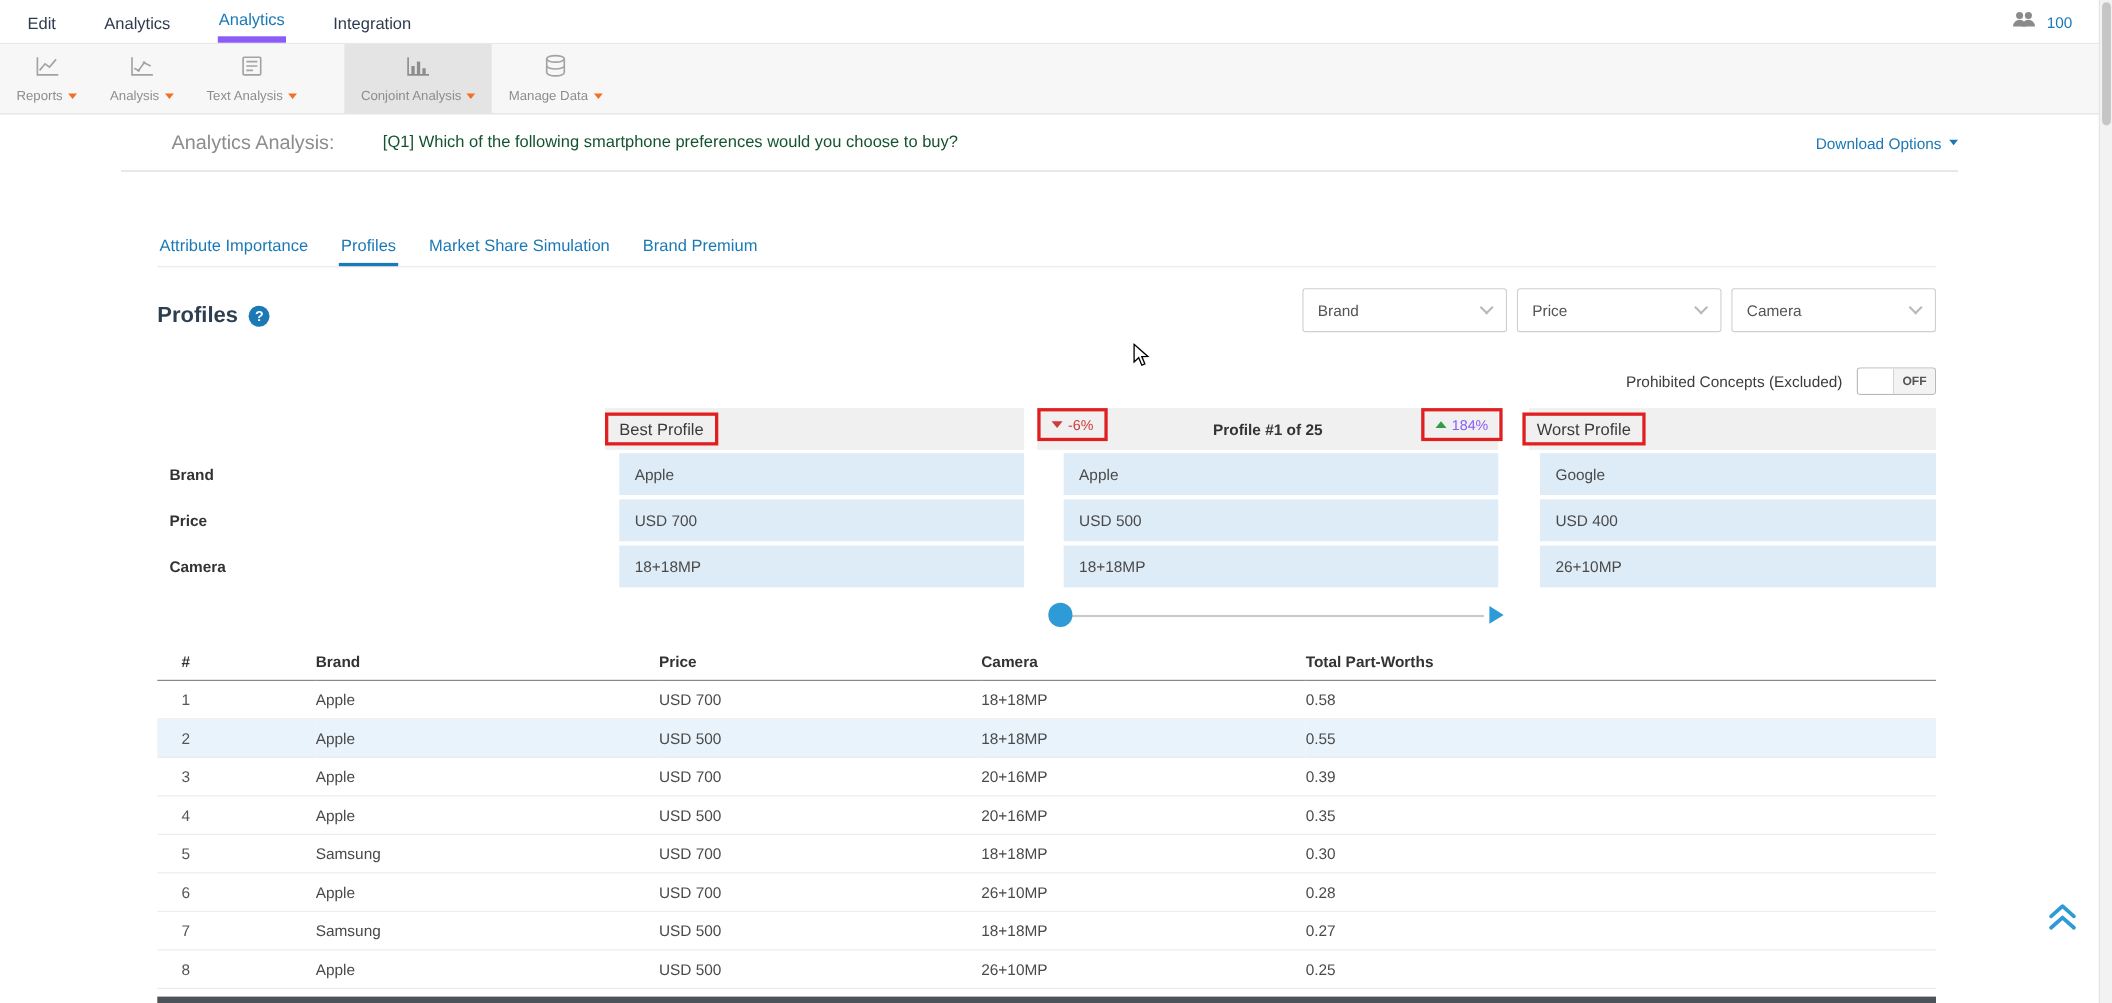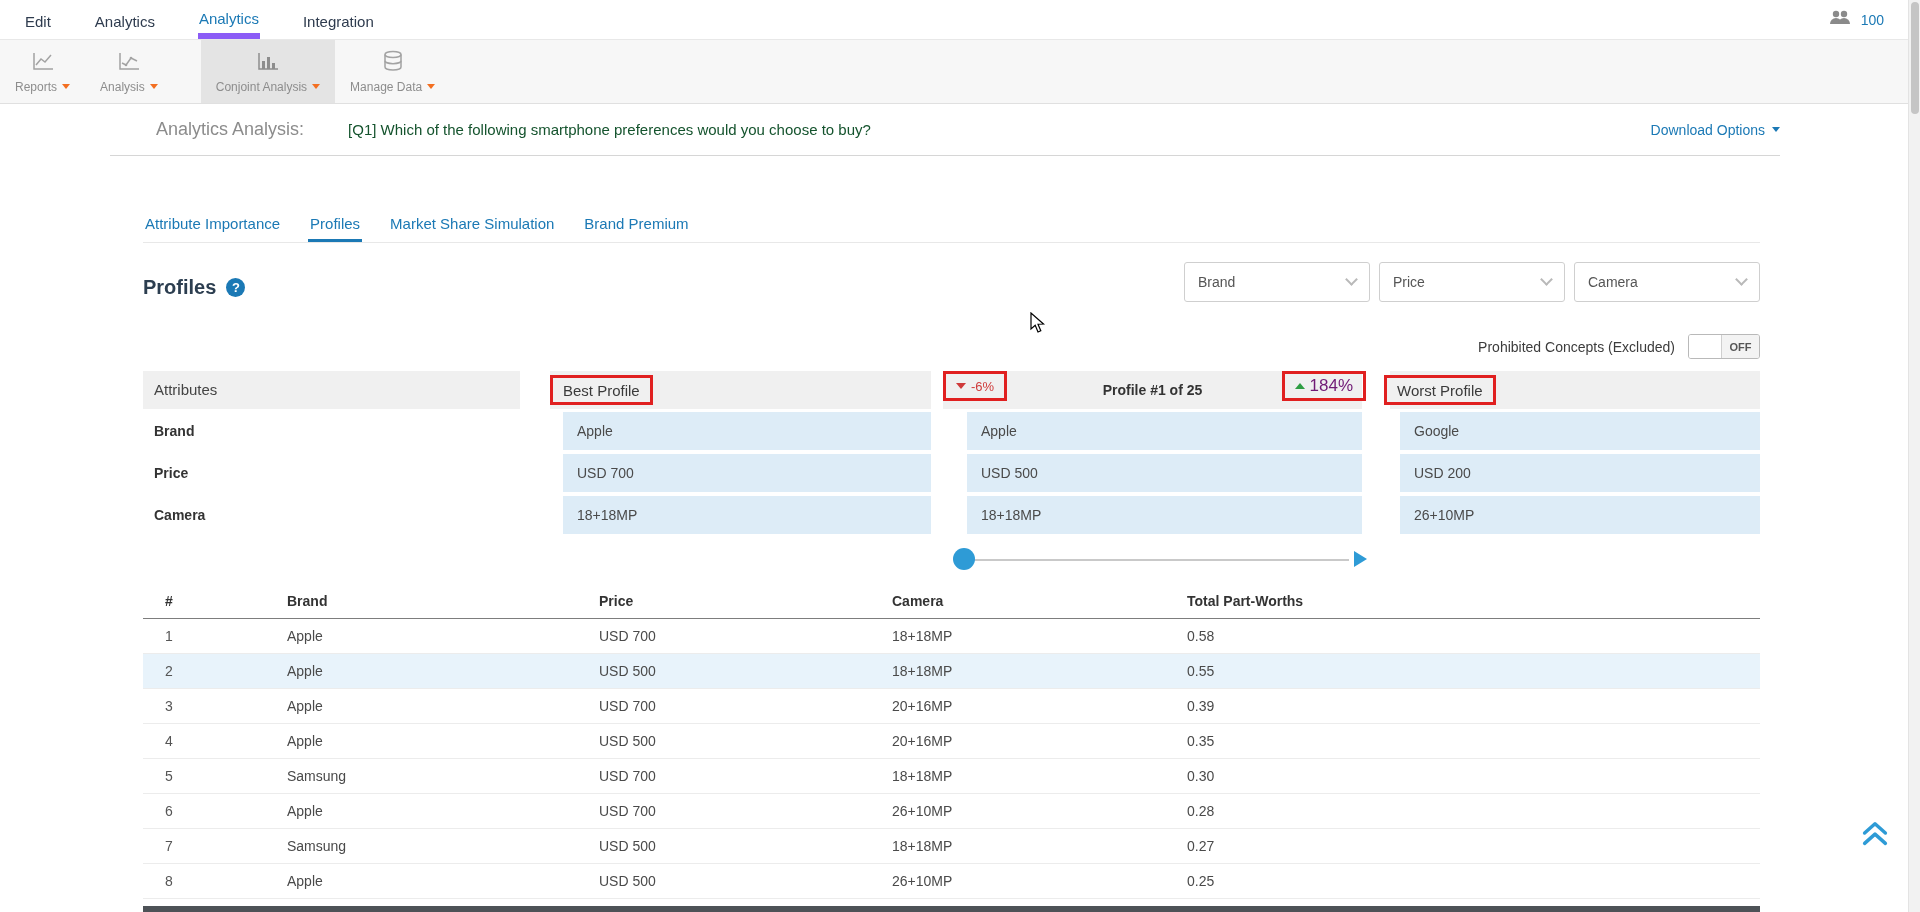--- a/index.html
+++ b/index.html
@@ -84,21 +84,21 @@
   .hdr-text { font-size:15px; color:#3a3a3a; }
   .mid-title { position:absolute; left:0; right:0; text-align:center;
     line-height:38px; font-size:14px; font-weight:bold; color:#333; }
   .delta-box-down { position:absolute; left:0; top:4; }
   .delta-box-up { position:absolute; right:-4px; top:4; }
   .tri-down { width:0; height:0; border-left:5px solid transparent;
     border-right:5px solid transparent; border-top:6px solid #cf3a3a; margin-right:5px; }
   .tri-up { width:0; height:0; border-left:5px solid transparent;
     border-right:5px solid transparent; border-bottom:6px solid #2f9e44; margin-right:5px; }
   .delta-down-text { font-size:13px; color:#cf3a3a; }
-  .delta-up-text { font-size:17px; color:#701a75; }
+  .delta-up-text { font-size:13px; color:#8b5cf6; }
 
   .c-row-label { position:absolute; left:0; width:377px; height:38px;
     line-height:38px; padding-left:11px; font-size:14px; font-weight:bold; color:#333; }
   .c-cell { position:absolute; height:38px; line-height:38px; padding-left:14px;
     font-size:14px; color:#4a4a4a; background:#ddecf7; }
   .c-cell.best  { left:420px;  width:368px; }
   .c-cell.mid   { left:824px;  width:395px; }
   .c-cell.worst { left:1257px; width:360px; }
   .rowy0 { top:41px; } .rowy1 { top:83px; } .rowy2 { top:125px; }
 
@@ -176,20 +176,34 @@
           <polyline points="6,13 10,15 15,8 21,11"></polyline>
         <circle cx="10" cy="15" r="1.3" fill="#a3a3a3" stroke="none"></circle>
         <circle cx="15" cy="8" r="1.3" fill="#a3a3a3" stroke="none"></circle>
       </svg>
     </span>
     <span class="tool-label-row">
       <span class="tool-label">Analysis</span>
       <span class="caret-orange"></span>
     </span>
   </div>
+  <div class="tool-item">
+    <span>
+      <svg width="26" height="22" viewBox="0 0 26 22" fill="none" stroke="#a3a3a3" stroke-width="1.5">
+        <rect x="5" y="3" width="16" height="16" rx="1"></rect>
+        <line x1="8" y1="7" x2="18" y2="7"></line>
+          <line x1="8" y1="11" x2="18" y2="11"></line>
+          <line x1="8" y1="15" x2="14" y2="15"></line>
+      </svg>
+    </span>
+    <span class="tool-label-row">
+      <span class="tool-label">Text Analysis</span>
+      <span class="caret-orange"></span>
+    </span>
+  </div>
   <div class="tool-item active">
     <span>
       <svg width="26" height="22" viewBox="0 0 26 22" fill="none" stroke="#8d8d8d" stroke-width="1.5">
         <path d="M4,3 V19 H23"></path>
         <rect x="7" y="11" width="3" height="8" fill="#8d8d8d" stroke="none"></rect>
         <rect x="12" y="7" width="3" height="12" fill="#8d8d8d" stroke="none"></rect>
         <rect x="17" y="13" width="3" height="6" fill="#8d8d8d" stroke="none"></rect>
       </svg>
     </span>
     <span class="tool-label-row">
@@ -250,21 +264,20 @@
 
 <div class="prohibited">
   <span class="prohibited-label">Prohibited Concepts (Excluded)</span>
   <span class="toggle">
     <span class="toggle-knob"></span>
     <span class="toggle-state">OFF</span>
   </span>
 </div>
 
 <div class="compare">
-  <div class="c-head attr">Attributes</div>
 
   <div class="c-head best">
     <span class="red-box">
       <span class="hdr-text">Best Profile</span>
     </span>
   </div>
 
   <div class="c-head mid">
     <span class="red-box delta-box-down">
       <span class="tri-down"></span>
@@ -285,21 +298,21 @@
   <div style="position:absolute; left:1247px; top:0; width:370px; height:38px; background:#f0f0f0; z-index:-1;"></div>
 
   <div class="c-row-label rowy0">Brand</div>
   <div class="c-cell best rowy0">Apple</div>
   <div class="c-cell mid rowy0">Apple</div>
   <div class="c-cell worst rowy0">Google</div>
 
   <div class="c-row-label rowy1">Price</div>
   <div class="c-cell best rowy1">USD 700</div>
   <div class="c-cell mid rowy1">USD 500</div>
-  <div class="c-cell worst rowy1">USD 200</div>
+  <div class="c-cell worst rowy1">USD 400</div>
 
   <div class="c-row-label rowy2">Camera</div>
   <div class="c-cell best rowy2">18+18MP</div>
   <div class="c-cell mid rowy2">18+18MP</div>
   <div class="c-cell worst rowy2">26+10MP</div>
 </div>
 
 <div class="slider">
   <div class="slider-track"></div>
   <div class="slider-handle"></div>

